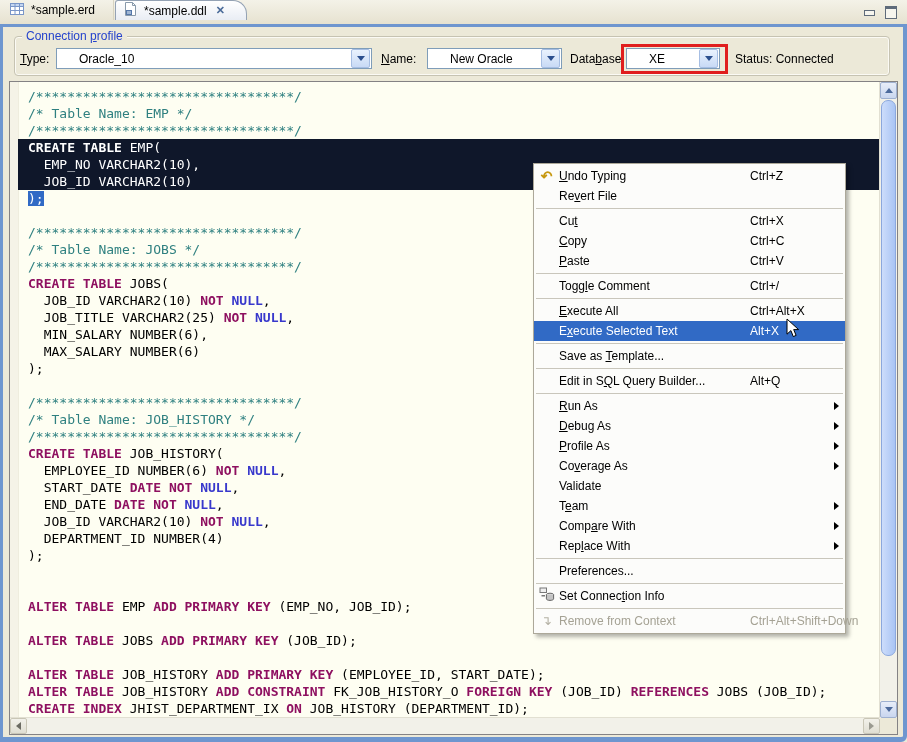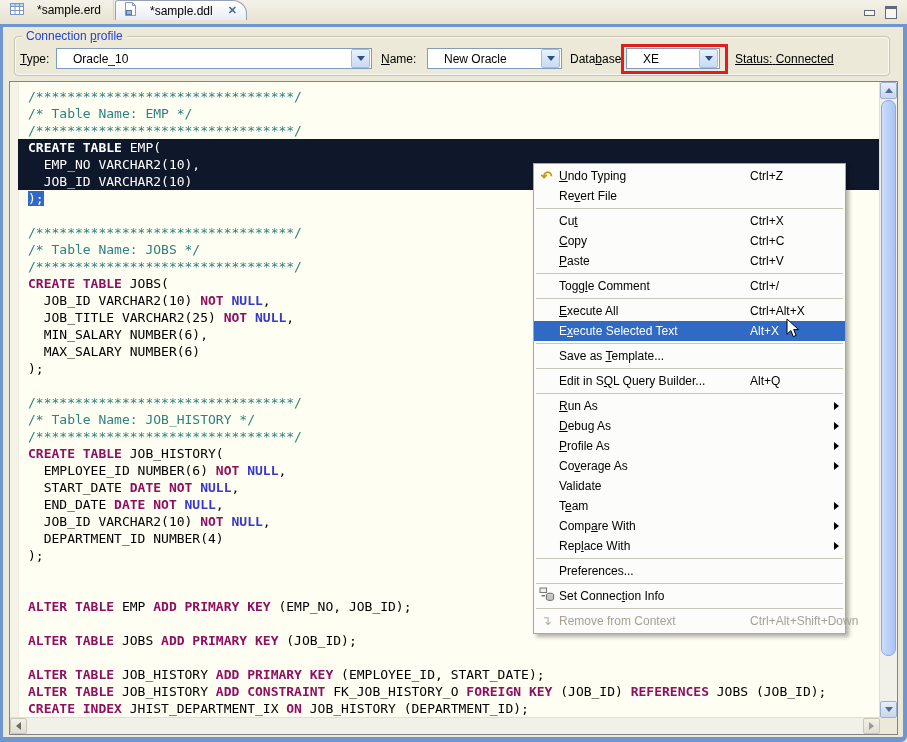--- a/index.html
+++ b/index.html
@@ -2,21 +2,21 @@
 <html><head>
 <meta charset="utf-8">
 <style>
   html,body{margin:0;padding:0;background:#888;}
   .screen{position:relative;width:907px;height:742px;background:#ECE9D8;
     font-family:"Liberation Sans",sans-serif;font-size:12px;color:#000;
     outline:1px solid #A8A490;overflow:hidden;}
   
   .tabbar{position:absolute;left:0;top:0;width:907px;height:24px;
     background:linear-gradient(#F4F2E8,#E6E2D0);}
-  .tab{position:absolute;top:0;height:20px;display:flex;align-items:center;gap:13px;
+  .tab{position:absolute;top:0;height:20px;display:flex;align-items:center;gap:7px;
     padding:0 8px;box-sizing:border-box;}
   .tab-inactive{left:2px;width:112px;border-right:1px solid #D8D4C2;}
   .tab-active{left:115px;width:132px;background:linear-gradient(#FFFFFF,#E9EDF4);
     border:1px solid #94A2B4;border-bottom:none;border-radius:3px 14px 0 0;}
   .tab-label{white-space:nowrap;}
   .close-x{font-size:11px;font-weight:bold;color:#4A6B99;margin-left:2px;cursor:default;}
   .winbtns{position:absolute;right:10px;top:6px;display:flex;gap:10px;align-items:center;}
   .btn-min{width:9px;height:4px;border:1px solid #5F6B7A;background:#F6F5EE;}
   .btn-max{width:10px;height:9px;border:1px solid #5F6B7A;border-top:3px solid #5F6B7A;background:#F6F5EE;}
   
@@ -24,28 +24,28 @@
     border:3px solid #6E96CF;border-right-width:4px;border-bottom-width:5px;
     border-radius:0 0 6px 0;pointer-events:none;z-index:15;}
   
   .group-box{position:absolute;left:14px;top:36px;width:876px;height:40px;box-sizing:border-box;
     border:1px solid #C6C3B2;border-radius:4px;box-shadow:inset 0 0 0 1px #FBFAF4;}
   .group-legend{position:absolute;left:22px;top:29px;background:#ECE9D8;padding:0 4px;
     color:#2442CC;z-index:2;}
   .fld-label{position:absolute;top:52px;white-space:nowrap;}
   .combo{position:absolute;top:48px;height:21px;background:#FFF;border:1px solid #7F9DB9;
     box-sizing:border-box;display:flex;align-items:center;z-index:3;}
-  .combo-val{flex:1;padding-left:16px;white-space:nowrap;overflow:hidden;}
+  .combo-val{flex:1;padding-left:22px;white-space:nowrap;overflow:hidden;}
   .combo-btn{width:17px;height:17px;margin:1px;background:linear-gradient(#E9F2FE,#C8DAF5);
     border:1px solid #A6BEE3;border-radius:2px;display:flex;align-items:center;justify-content:center;}
   .chev-down{width:0;height:0;border-left:4px solid transparent;border-right:4px solid transparent;
     border-top:5px solid #2B4F8E;}
   .red-box{position:absolute;left:621px;top:44px;width:107px;height:30px;box-sizing:border-box;
     border:3px solid #E01E1E;z-index:6;pointer-events:none;}
-  .status-wrap{position:absolute;left:735px;top:52px;white-space:nowrap;text-decoration:underline;}
+  .status-wrap{position:absolute;left:735px;top:52px;white-space:nowrap;}
   
   .editor{position:absolute;left:9px;top:81px;width:889px;height:654px;box-sizing:border-box;
     border:1px solid #848284;background:#FEFEF2;z-index:1;}
   .ruler{position:absolute;left:0;top:0;bottom:16px;width:8px;background:#F5F3E7;border-right:1px solid #EFEDDE;}
   .code{position:absolute;left:8px;top:0;right:17px;bottom:16px;overflow:hidden;
     font-family:"DejaVu Sans Mono",monospace;font-size:13px;line-height:17px;padding-top:6px;}
   .cl{height:17px;white-space:pre;padding-left:10px;}
   .cmt{color:#2F8080;}
   .kw{color:#8E1060;font-weight:bold;}
   .null{color:#3838CC;font-weight:bold;}

